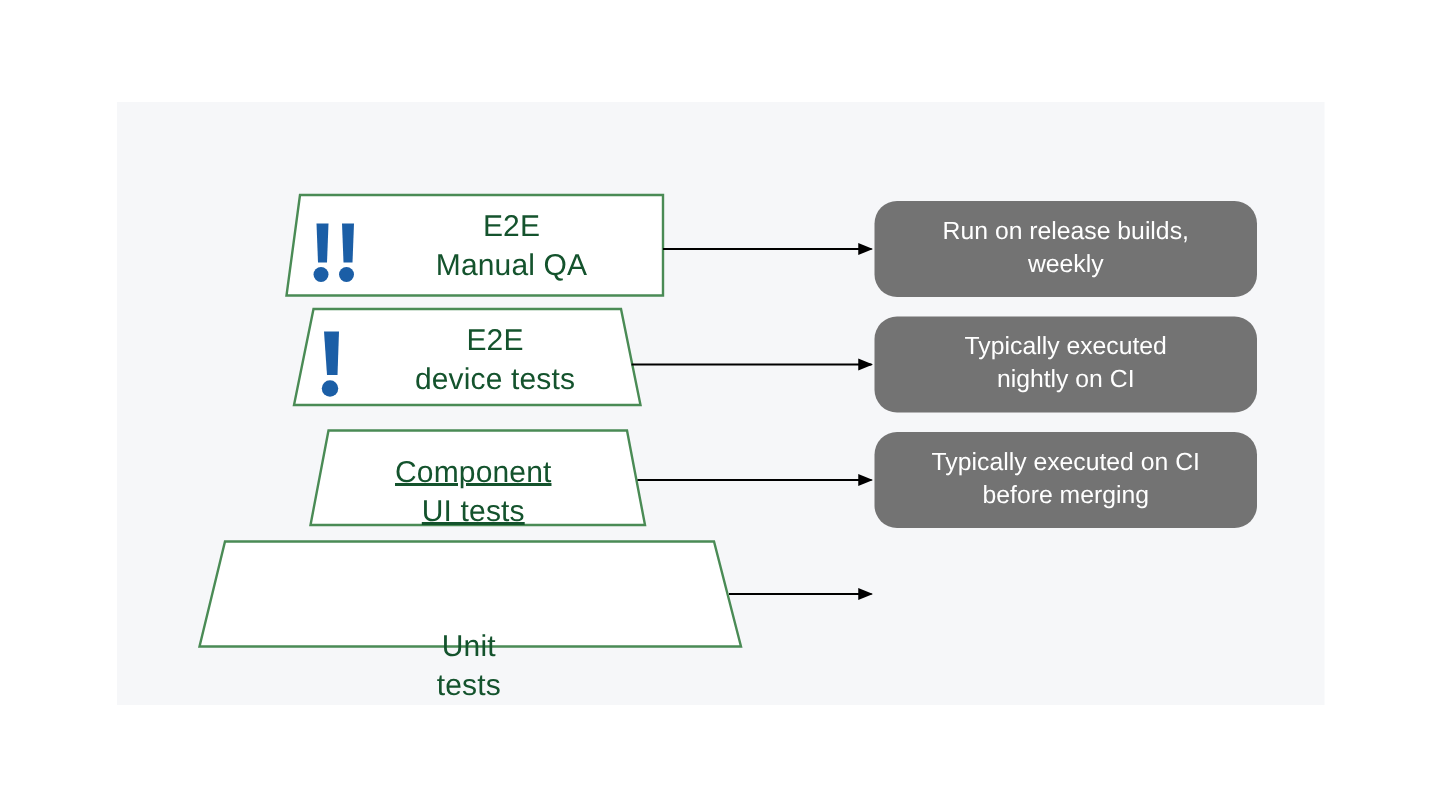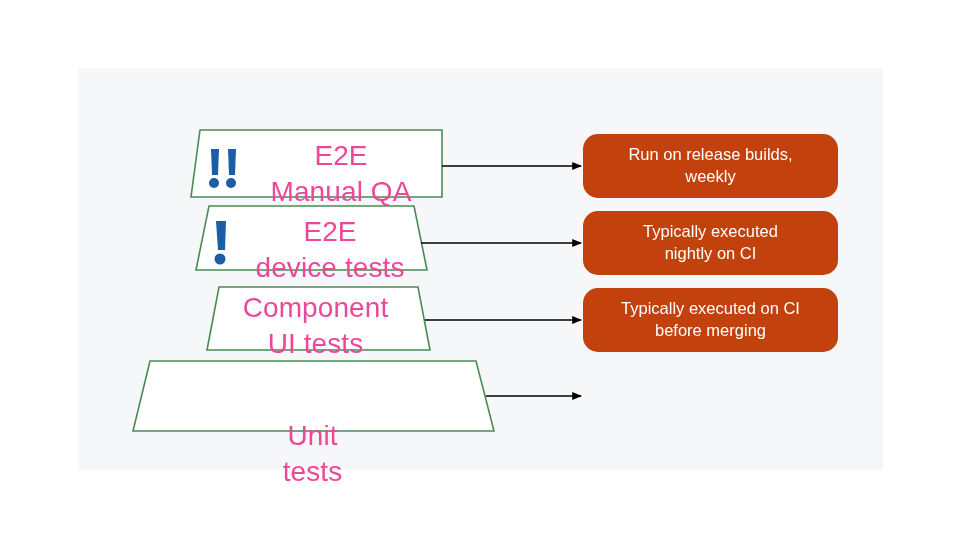--- a/index.html
+++ b/index.html
@@ -29,34 +29,34 @@
   #diagram {
     position: absolute;
     left: 0;
     top: 0;
     width: 960px;
     height: 540px;
   }
   .pyr-label {
     position: absolute;
     text-align: center;
-    color: #ec4899;
-    font-size: 28px;
+    color: #14532d;
+    font-size: 20px;
     line-height: 1.30;
     letter-spacing: 0.1px;
     white-space: pre-line;
     pointer-events: none;
   }
   .callout {
     position: absolute;
     display: flex;
     align-items: center;
     justify-content: center;
     box-sizing: border-box;
-    background: #c2410c;
+    background: #737373;
     border-radius: 15px;
     color: #ffffff;
     font-size: 16.5px;
     line-height: 1.32;
     text-align: center;
     padding: 20px 14px;
     white-space: pre-line;
   }
 </style>
 </head>
@@ -97,21 +97,21 @@
     <line x1="442" y1="166" x2="581" y2="166" stroke="#000000" stroke-width="1.4" marker-end="url(#arrowhead)"></line>
     <line x1="421" y1="243" x2="581" y2="243" stroke="#000000" stroke-width="1.4" marker-end="url(#arrowhead)"></line>
     <line x1="425" y1="320" x2="581" y2="320" stroke="#000000" stroke-width="1.4" marker-end="url(#arrowhead)"></line>
     <line x1="486" y1="396" x2="581" y2="396" stroke="#000000" stroke-width="1.4" marker-end="url(#arrowhead)"></line>
   </svg>
 
   <div class="pyr-label" style="left:246px; top:138px; width:190px;">E2E
 Manual QA</div>
   <div class="pyr-label" style="left:235px; top:214px; width:190px;">E2E
 device tests</div>
-  <div class="pyr-label" style="left:218px; top:290px; width:195px;">Component
+  <div class="pyr-label" style="left:218px; top:302px; width:195px;text-decoration:underline;">Component
 UI tests</div>
   <div class="pyr-label" style="left:215px; top:370px; width:195px;margin-top:48px;">Unit
 tests</div>
 
   <div class="callout" style="left:583px; top:134px; width:255px; height:64px;">Run on release builds,
 weekly</div>
   <div class="callout" style="left:583px; top:288px; width:255px; height:64px;">Typically executed on CI
 before merging</div>
   <div class="callout" style="left:583px; top:211px; width:255px; height:64px;">Typically executed
 nightly on CI</div>

